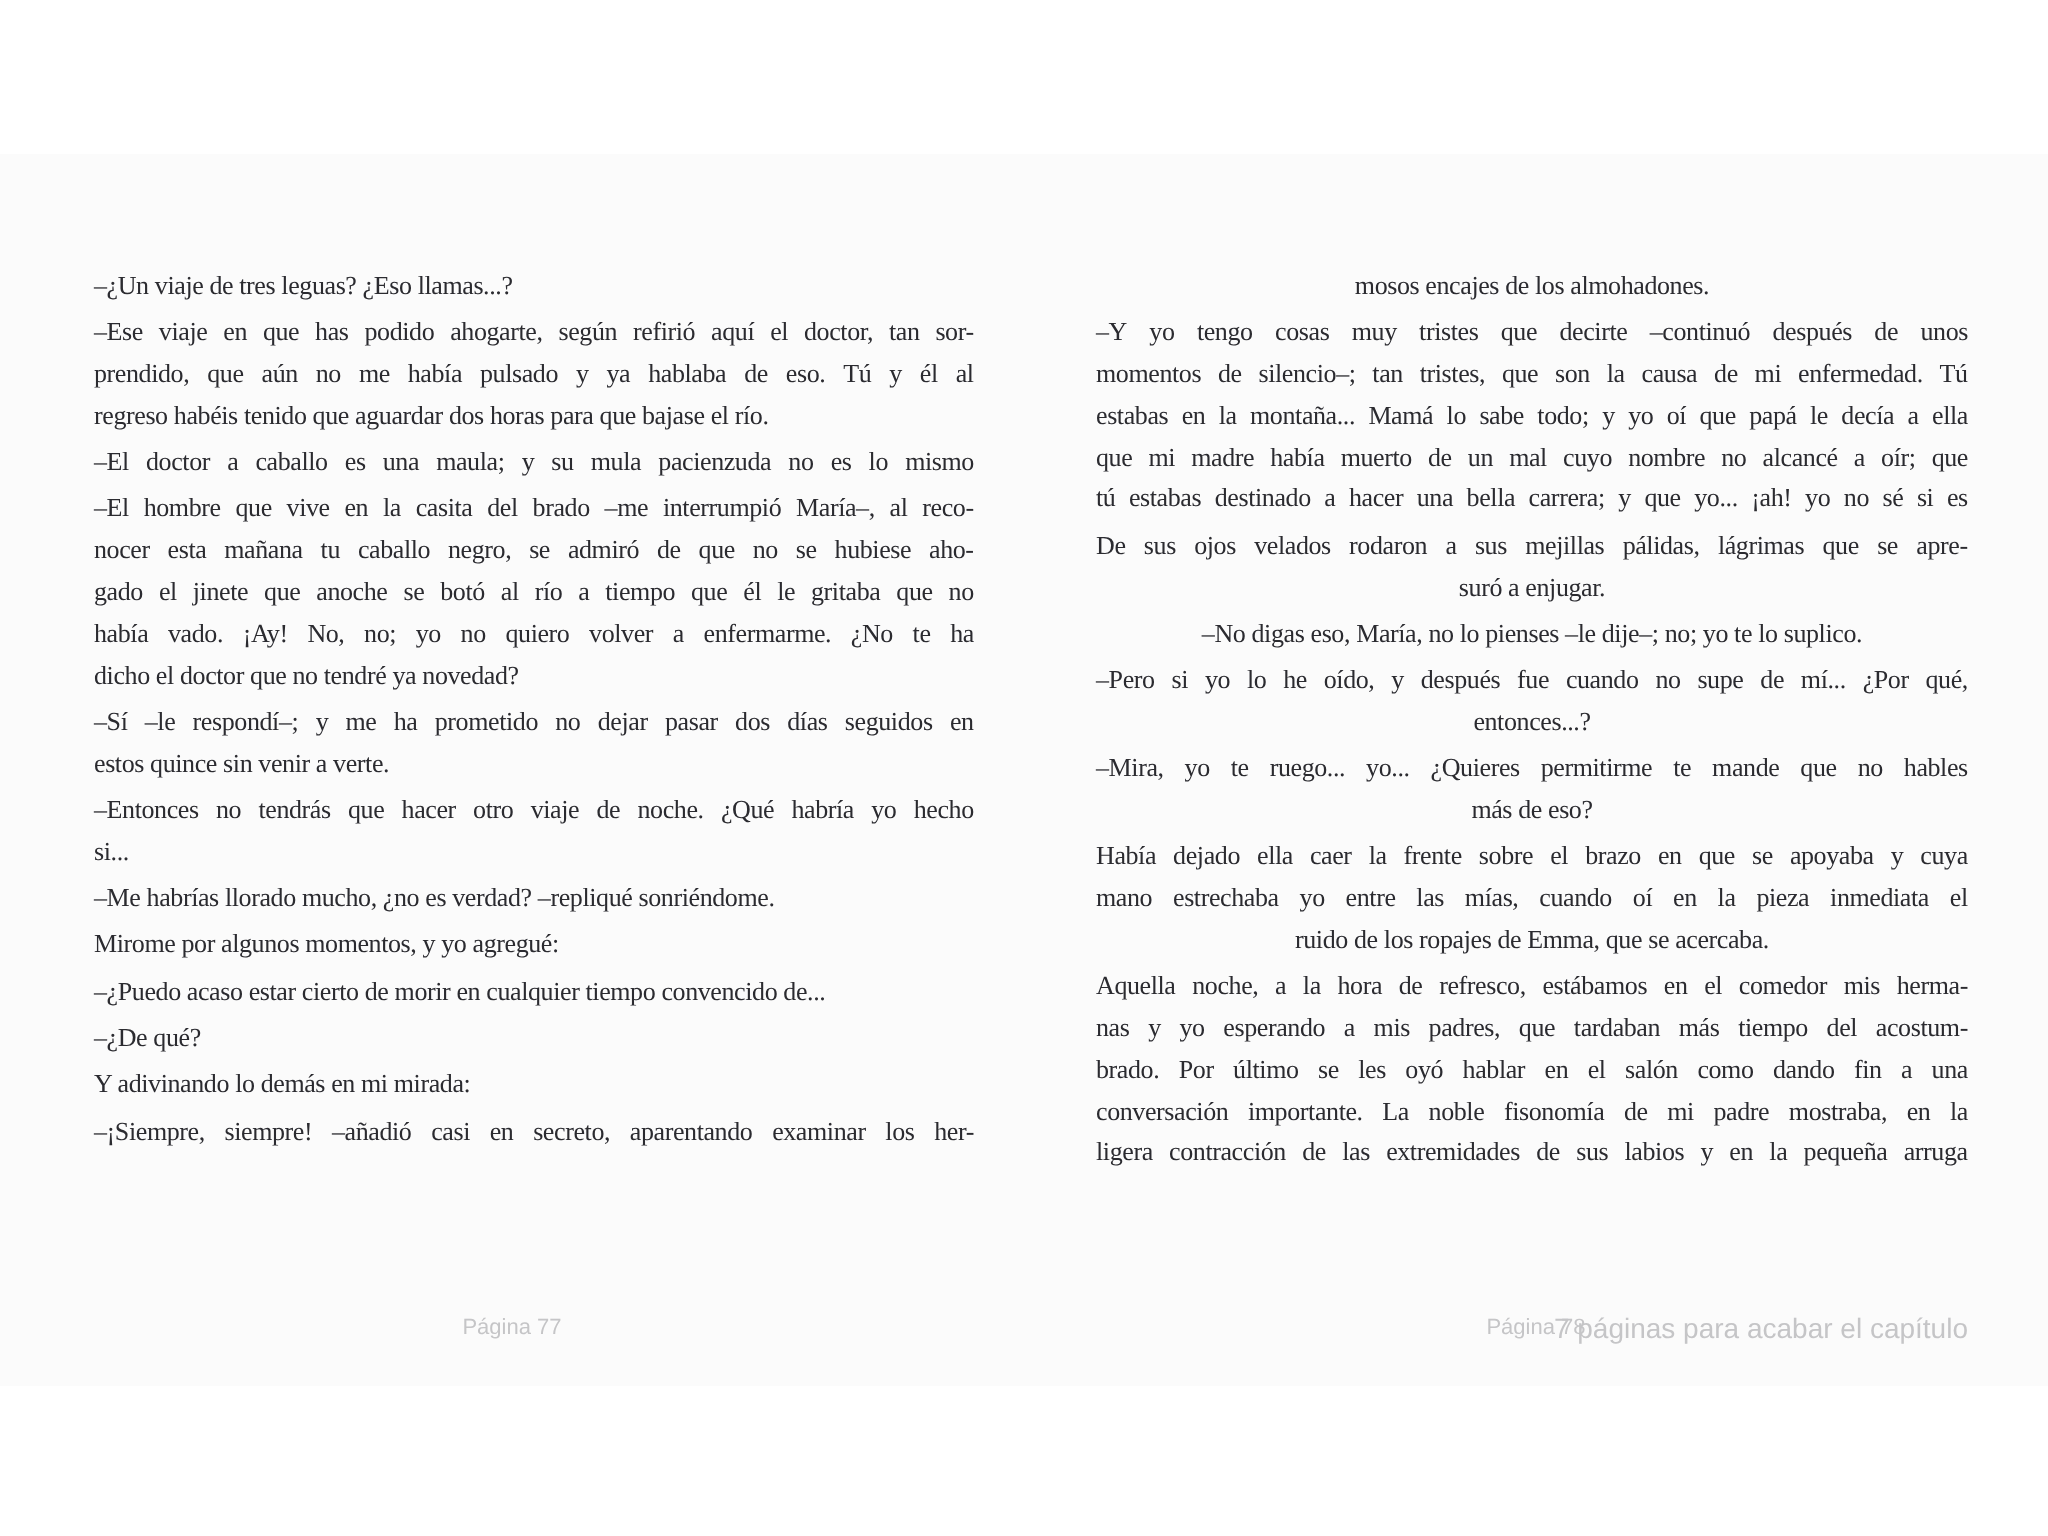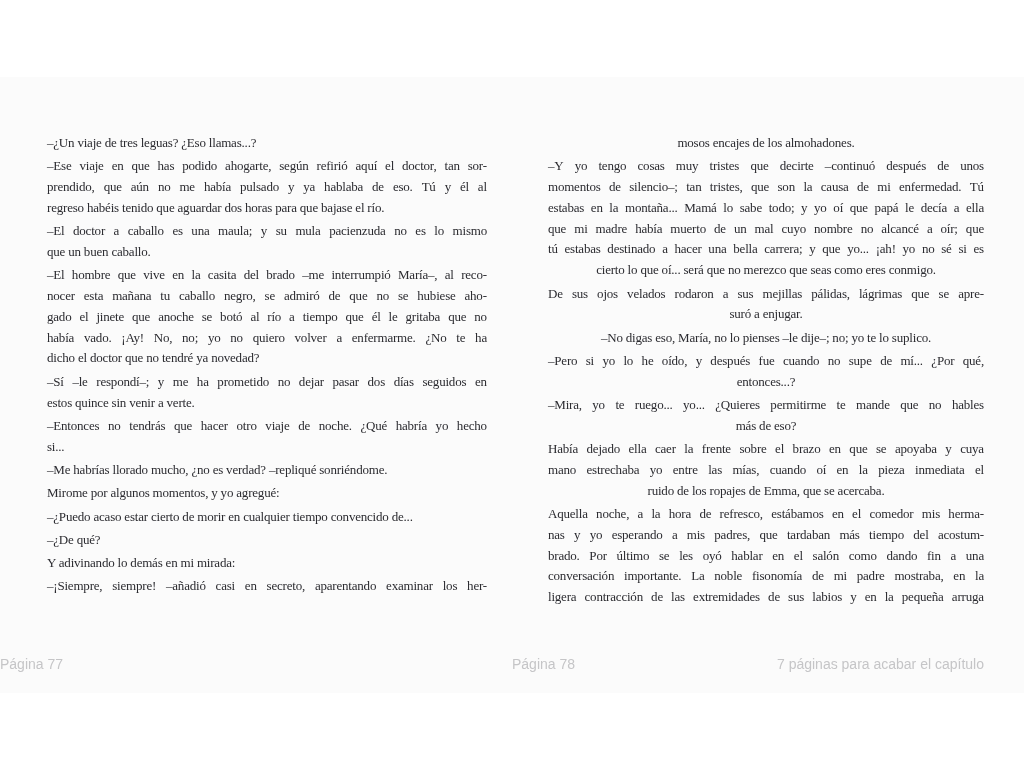--- a/index.html
+++ b/index.html
@@ -58,22 +58,23 @@
     justify-content: space-between;
     column-gap: 3px;
   }
   .line.just span { flex: 0 0 auto; white-space: pre; }
   .line.plain { white-space: pre; }
   .pagefoot {
     position: absolute;
     top: 580px;
     left: 0;
     width: 512px;
+    text-align: center;
     font-family: "Liberation Sans", sans-serif;
-    font-size: 14px;
+    font-size: 11px;
     line-height: 14px;
     color: #c5c5c7;
   }
   .chapter-remaining {
     position: absolute;
     top: 580px;
     right: 40px;
     text-align: right;
     font-family: "Liberation Sans", sans-serif;
     font-size: 14px;
@@ -143,21 +144,20 @@
               <span>maula;</span>
               <span>y</span>
               <span>su</span>
               <span>mula</span>
               <span>pacienzuda</span>
               <span>no</span>
               <span>es</span>
               <span>lo</span>
               <span>mismo</span>
             </div>
-            <div class="line plain">que un buen caballo.</div>
           </div>
           <div class="para">
             <div class="line just">
               <span>–El</span>
               <span>hombre</span>
               <span>que</span>
               <span>vive</span>
               <span>en</span>
               <span>la</span>
               <span>casita</span>
@@ -375,21 +375,20 @@
               <span>y</span>
               <span>que</span>
               <span>yo...</span>
               <span>¡ah!</span>
               <span>yo</span>
               <span>no</span>
               <span>sé</span>
               <span>si</span>
               <span>es</span>
             </div>
-            <div class="line plain">cierto lo que oí... será que no merezco que seas como eres conmigo.</div>
           </div>
           <div class="para">
             <div class="line just">
               <span>De</span>
               <span>sus</span>
               <span>ojos</span>
               <span>velados</span>
               <span>rodaron</span>
               <span>a</span>
               <span>sus</span>

